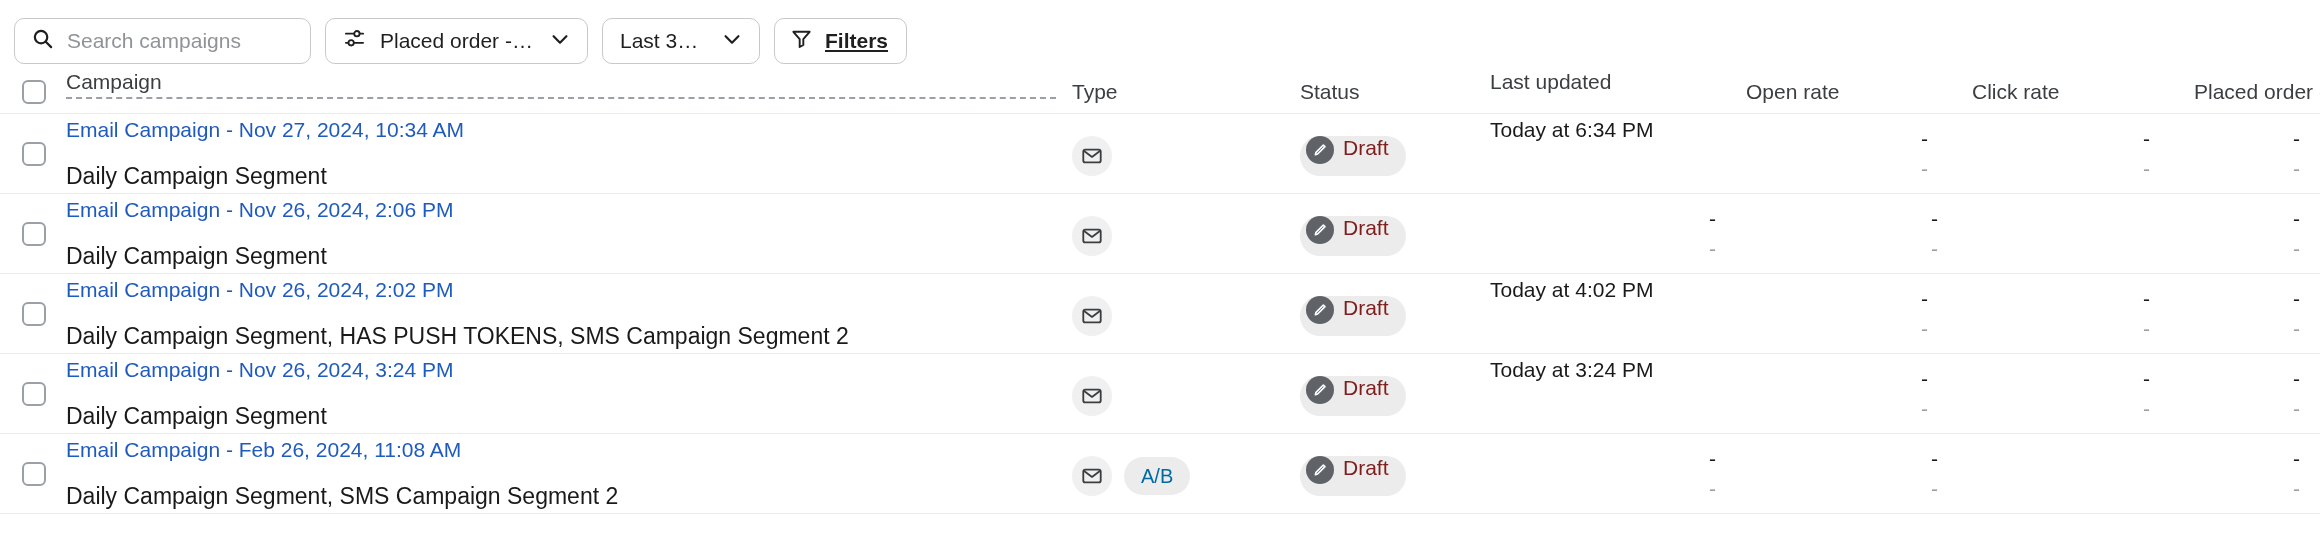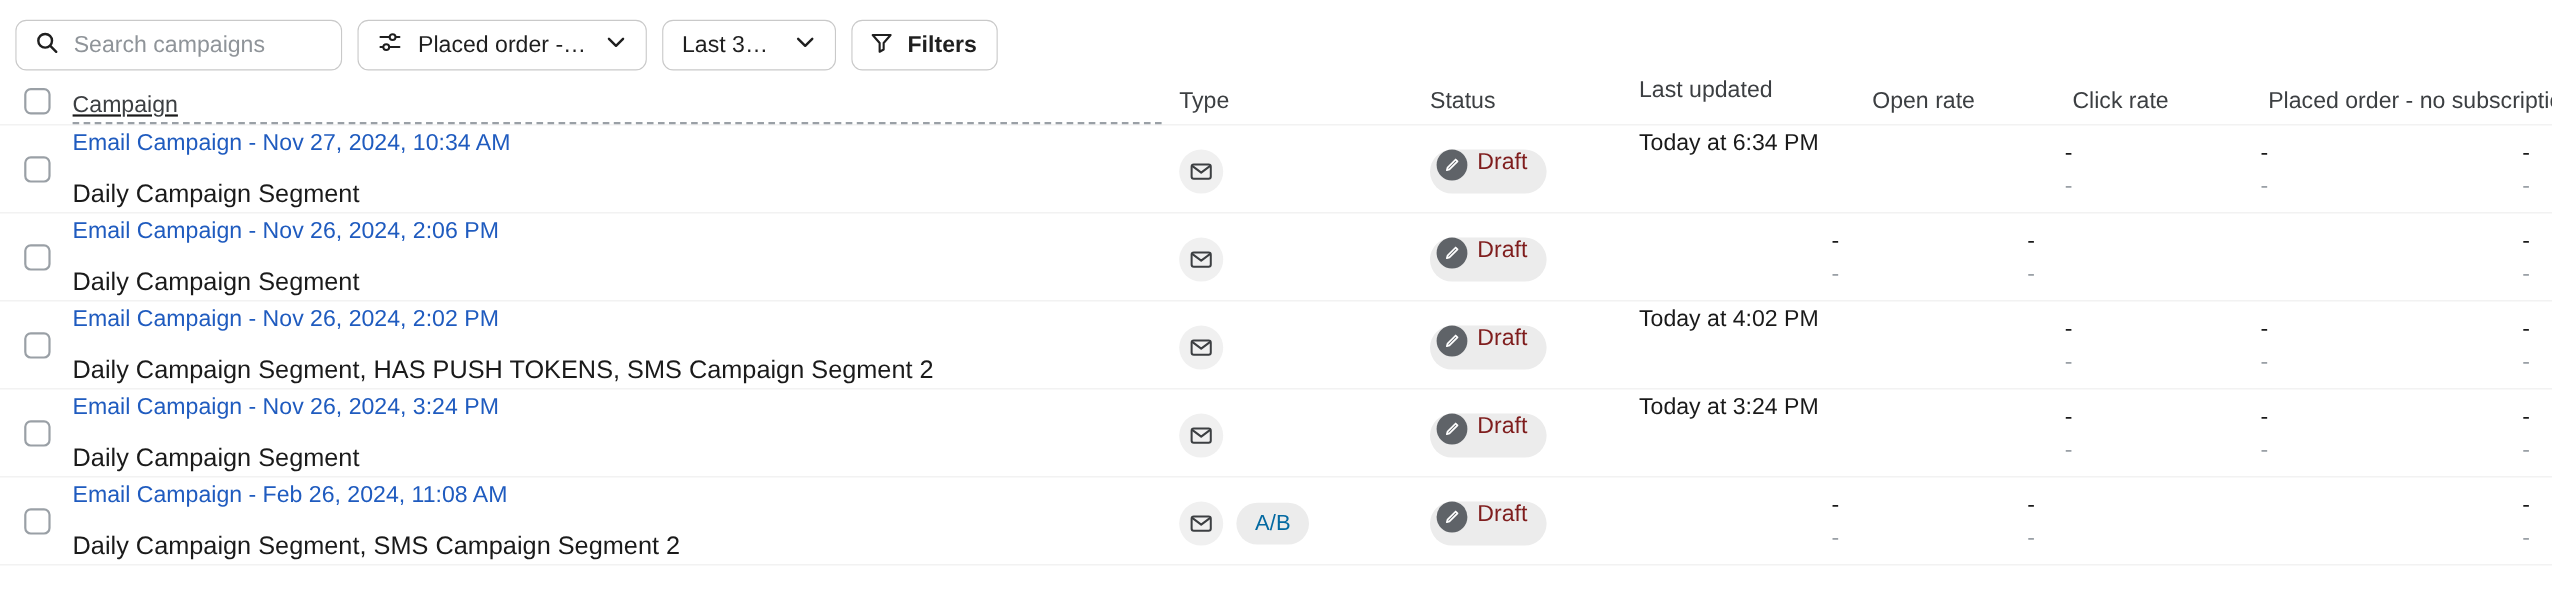--- a/index.html
+++ b/index.html
@@ -61,21 +61,21 @@
   }
   .select-box.w-placed { width: 263px; }
   .select-box.w-range { width: 158px; }
   .select-label {
     white-space: nowrap;
     overflow: hidden;
     text-overflow: ellipsis;
     flex: 1;
   }
   .filters-box { padding: 0 18px 0 15px; gap: 12px; }
-  .filters-box .label { font-weight: bold; }
+  .filters-box .label { font-weight: bold; text-decoration: underline; }
 
   .ico { flex: 0 0 auto; display: block; }
 
   
   .table { width: 100%; }
   .row {
     display: flex;
     align-items: flex-start;
     border-bottom: 1px solid #ededed;
     padding-left: 22px;
@@ -105,21 +105,21 @@
 
   .campaign-cell {
     flex: 0 0 1006px;
     width: 1006px;
     display: flex;
     flex-direction: column;
     justify-content: center;
     height: 100%;
     padding-right: 16px;
   }
-  .head-row .campaign-cell { justify-content: flex-end; text-decoration: underline; }
+  .head-row .campaign-cell { justify-content: flex-start; }
   .col-head {
     font-size: 21px;
     color: #3c3f42;
     font-weight: normal;
     white-space: nowrap;
   }
   .col-head.dashed {
     border-bottom: 2px dashed #9aa0a6;
     padding-bottom: 3px;
     display: inline-block;
@@ -217,20 +217,21 @@
   }
   .head-row .updated-cell { height: 44px; padding-top: 0; }
 
   .metric-cell {
     display: flex;
     flex-direction: column;
     justify-content: center;
     height: 80px;
     text-align: right;
     padding-right: 0;
+    margin-left: 44px;
   }
   .head-row .metric-cell {
     height: 44px;
     justify-content: center;
     text-align: left;
   }
   .m-open  { flex: 0 0 182px; width: 182px; }
   .m-click { flex: 0 0 178px; width: 178px; }
   .m-placed{ flex: 1 1 auto; padding-right: 20px; }
 

